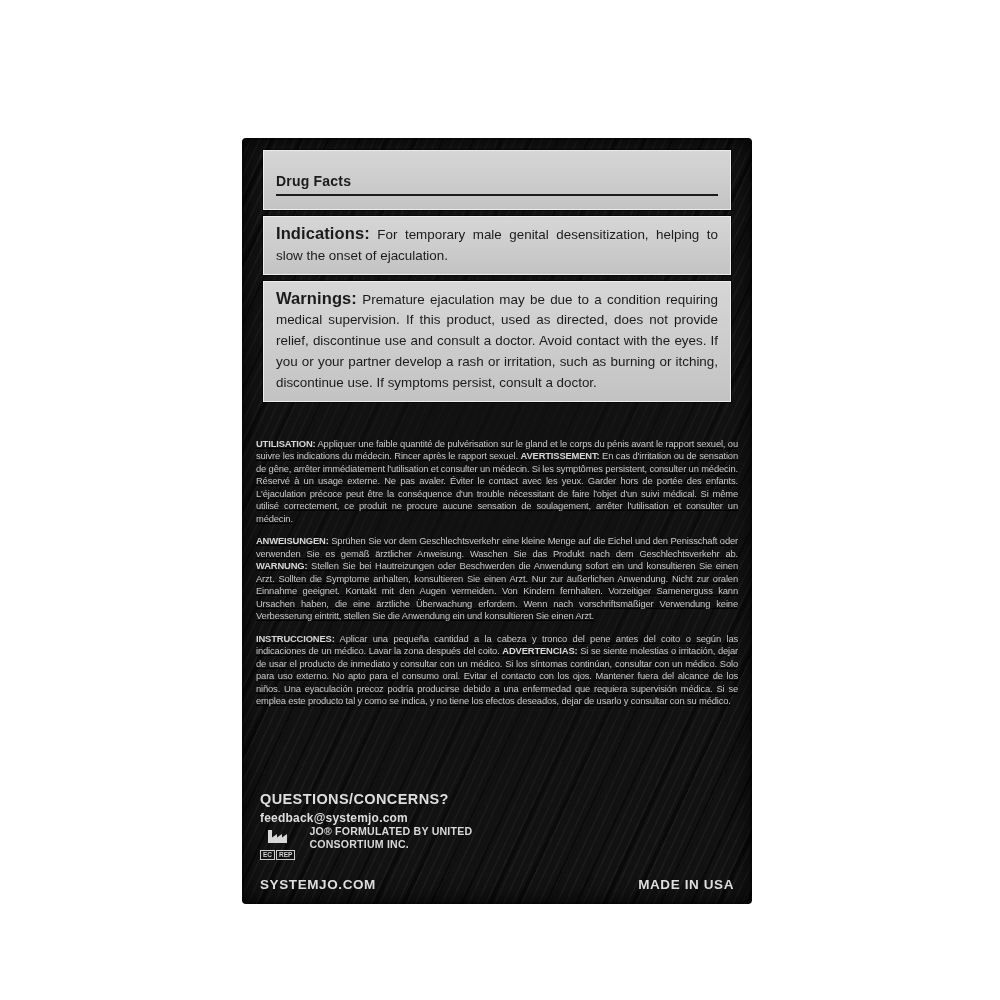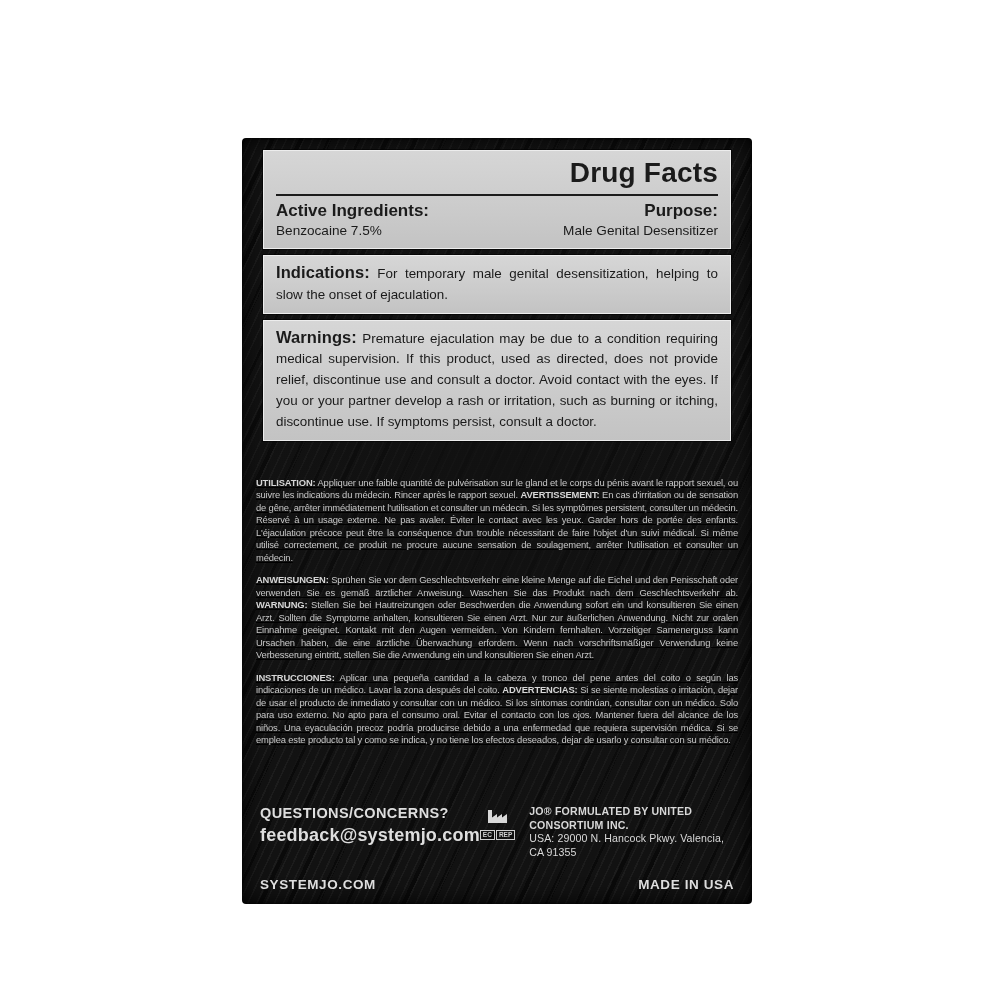--- a/index.html
+++ b/index.html
@@ -46,21 +46,21 @@
     border: 1px solid #ededed;
     box-shadow: 0 0 0 1px rgba(0,0,0,0.55);
     padding: 6px 12px 8px;
     color: #1b1b1b;
   }
   .panel p { margin: 0; text-align: justify; line-height: 1.3; }
   .sec-heading { font-weight: 700; font-size: 16.5px; letter-spacing: 0.1px; }
   .sec-body { font-size: 13.4px; }
 
   
-  .df-title { margin: 0 0 5px; font-size: 28px; font-weight: 700; letter-spacing: 0.2px; text-align: right; }
+  .df-title { margin: 16px 0 5px; font-size: 14px; font-weight: 700; letter-spacing: 0.2px; }
   .df-rule { height: 2px; background: #1c1c1c; margin-bottom: 5px; }
   .df-row { display: flex; justify-content: space-between; align-items: flex-start; padding-bottom: 2px; }
   .df-col-right { text-align: right; }
   .df-h { font-size: 17px; font-weight: 700; }
   .df-v { font-size: 13.6px; margin-top: 2px; }
 
   
   .ml {
     position: relative;
     margin: 36px 14px 0;
@@ -77,23 +77,23 @@
   }
   .ml .b { font-weight: 700; color: #d6d6d6; }
 
   
   .footer {
     position: absolute;
     left: 18px; right: 18px; bottom: 12px;
     z-index: 1;
     color: #dedede;
   }
-  .f-row1 { display: flex; justify-content: space-between; align-items: flex-start; }
+  .f-row1 { display: flex; justify-content: space-between; align-items: flex-start; flex-direction: column; }
   .contact .q { font-weight: 700; font-size: 14.5px; letter-spacing: 0.4px; }
-  .contact .e { font-weight: 700; font-size: 18px; margin-top: 4px; letter-spacing: 0.2px; }
+  .contact .e { font-weight: 700; font-size: 12px; margin-top: 4px; letter-spacing: 0.2px; }
   .mfr { display: flex; gap: 14px; max-width: 280px; }
   .mfr-icons { display: flex; flex-direction: column; align-items: center; gap: 3px; padding-top: 3px; flex: 0 0 auto; }
   .ecrep { display: flex; }
   .ecrep span {
     border: 1px solid #cfcfcf;
     color: #cfcfcf;
     font-size: 6.5px;
     font-weight: 700;
     padding: 1px 2px;
     line-height: 1;
@@ -110,30 +110,20 @@
 </head>
 <body>
 
 <div class="label">
 
   <div class="panels">
 
     <section class="panel">
       <h1 class="df-title">Drug Facts</h1>
       <div class="df-rule"></div>
-      <div class="df-row">
-        <div class="df-col-left">
-          <div class="df-h">Active Ingredients:</div>
-          <div class="df-v">Benzocaine 7.5%</div>
-        </div>
-        <div class="df-col-right">
-          <div class="df-h">Purpose:</div>
-          <div class="df-v">Male Genital Desensitizer</div>
-        </div>
-      </div>
     </section>
 
     <section class="panel">
       <p><span class="sec-heading">Indications:</span><span class="sec-body"> For temporary male genital desensitization, helping to slow the onset of ejaculation.</span></p>
     </section>
 
     <section class="panel">
       <p><span class="sec-heading">Warnings:</span><span class="sec-body"> Premature ejaculation may be due to a condition requiring medical supervision. If this product, used as directed, does not provide relief, discontinue use and consult a doctor. Avoid contact with the eyes. If you or your partner develop a rash or irritation, such as burning or itching, discontinue use. If symptoms persist, consult a doctor.</span></p>
     </section>
 
@@ -161,21 +151,20 @@
               <path d="M2 15 V2 h4 v7.5 L11 6 v3.5 L16 6 v3.5 L21 6 V15 Z" fill="#d8d8d8"></path>
             </svg>
           </span>
           <span class="ecrep">
             <span>EC</span>
               <span>REP</span>
           </span>
         </div>
         <div class="mfr-text">
           <div class="l1">JO® FORMULATED BY UNITED CONSORTIUM INC.</div>
-          <div>USA: 29000 N. Hancock Pkwy. Valencia, CA 91355</div>
         </div>
       </div>
     </div>
     <div class="f-row2">
       <div>SYSTEMJO.COM</div>
       <div>MADE IN USA</div>
     </div>
   </div>
 
 </div>

